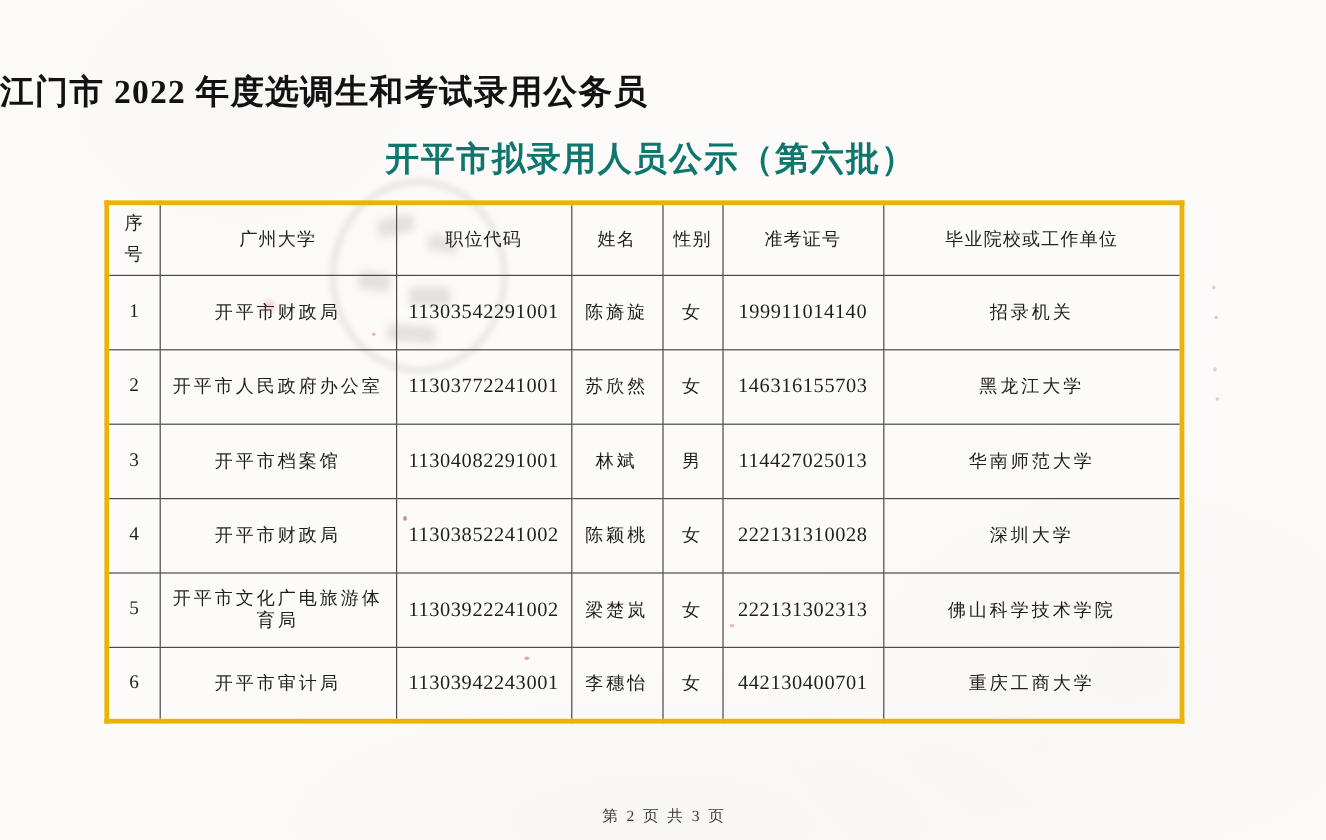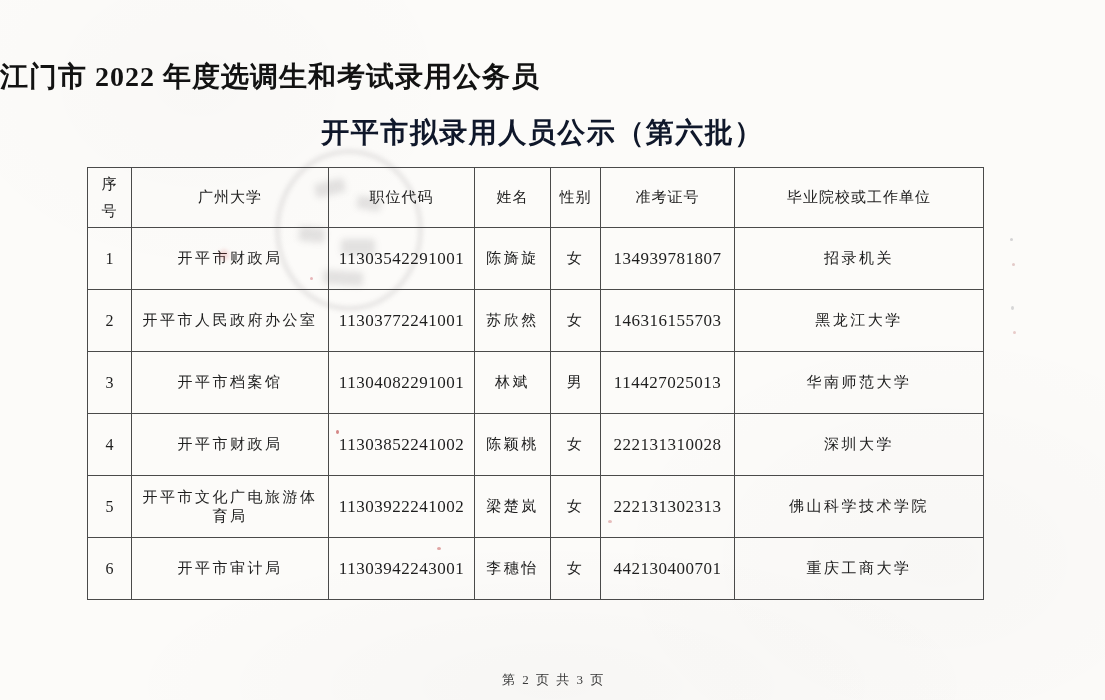--- a/index.html
+++ b/index.html
@@ -21,28 +21,28 @@
   }
 
   .title-line1 {
     position: absolute; top: 58px; left: 0; width: 1085px;
     text-align: left; font-size: 28px; font-weight: 700;
     letter-spacing: 1px; color: #121212;
   }
   .title-line2 {
     position: absolute; top: 114px; left: 0; width: 1085px;
     text-align: center; font-size: 28px; font-weight: 700;
-    letter-spacing: 1.5px; color: #0f172a;
+    letter-spacing: 1.5px; color: #0f766e;
   }
 
   table.records {
     position: absolute; left: 87px; top: 167px;
     width: 896px; table-layout: fixed;
     border-collapse: collapse;
-    border: 1px solid #eab308;
+    border: 4px solid #eab308;
   }
   table.records th, table.records td {
     border: 1px solid #4a4a4a;
     text-align: center; vertical-align: middle;
     padding: 2px 4px;
     font-weight: 400;
     overflow: hidden;
   }
   table.records thead tr { height: 60px; }
   table.records tbody tr { height: 62px; }
@@ -126,21 +126,21 @@
       <th>毕业院校或工作单位</th>
     </tr>
   </thead>
   <tbody>
     <tr>
       <td class="idx">1</td>
       <td>开平市财政局</td>
       <td class="num">11303542291001</td>
       <td>陈旖旋</td>
       <td>女</td>
-      <td class="num">134939781807</td>
+      <td class="num">199911014140</td>
       <td>招录机关</td>
     </tr>
     <tr>
       <td class="idx">2</td>
       <td>开平市人民政府办公室</td>
       <td class="num">11303772241001</td>
       <td>苏欣然</td>
       <td>女</td>
       <td class="num">146316155703</td>
       <td>黑龙江大学</td>

